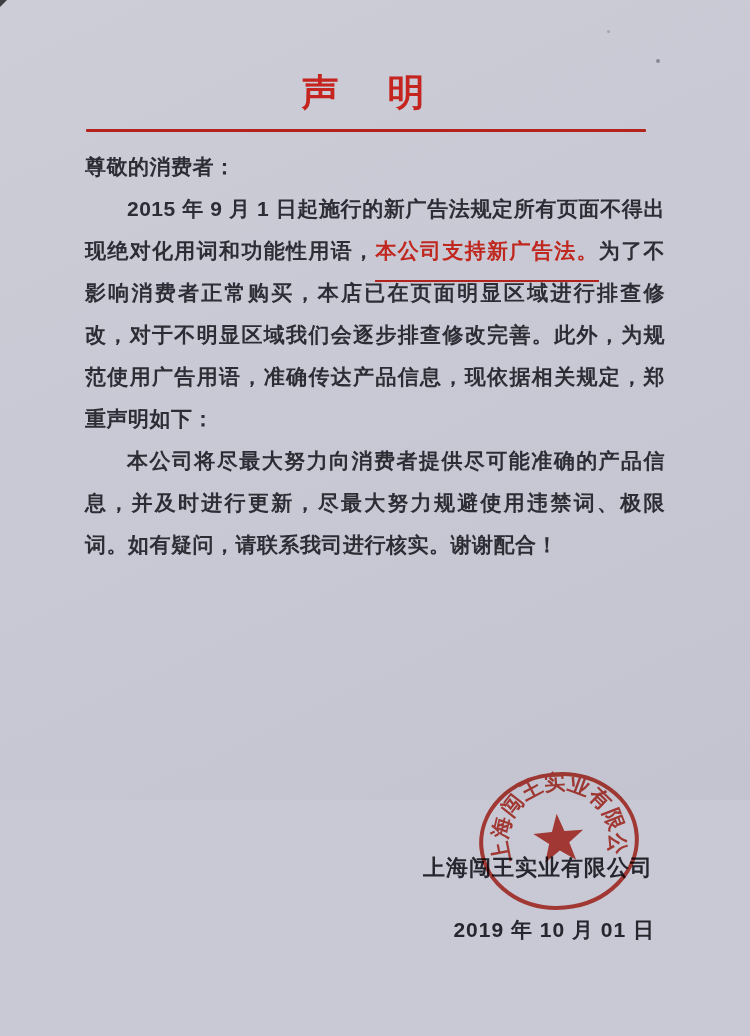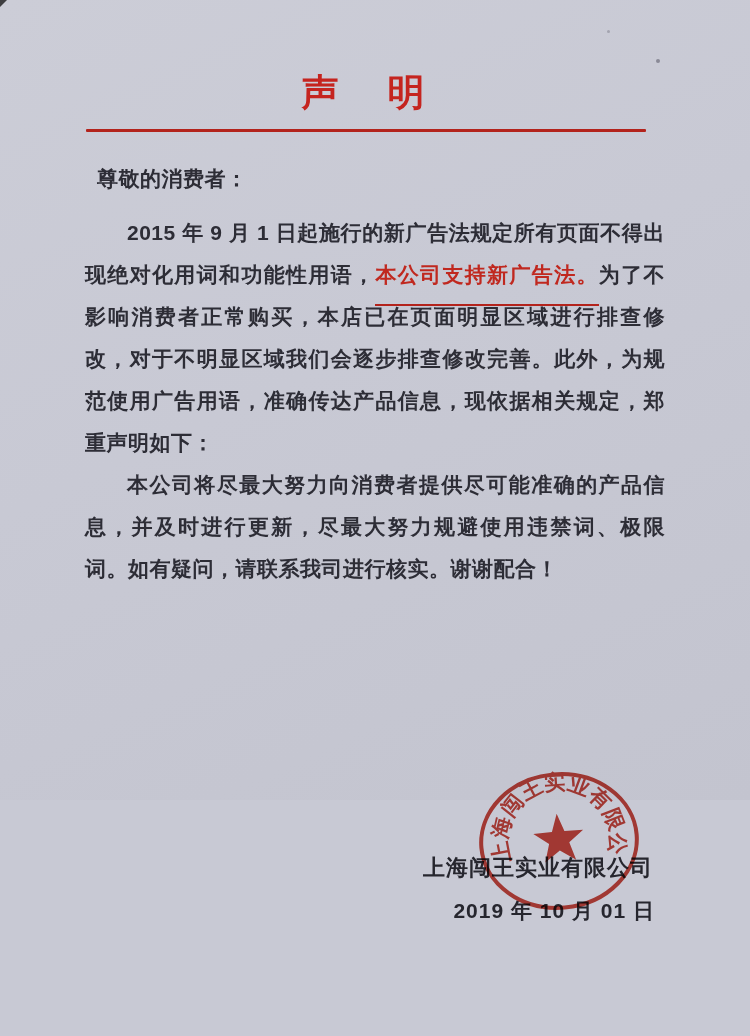--- a/index.html
+++ b/index.html
@@ -39,36 +39,36 @@
     position:absolute;height:3px;background:var(--line-red);
     border-radius:1px;
   }
   .rule-top{left:86px;top:129px;width:560px;}
   .doc-body{
     position:absolute;left:85px;top:146px;width:580px;
     font-size:21px;line-height:42px;font-weight:600;
     text-align:justify;
     letter-spacing:.5px;
   }
-  .salutation{margin:12px;}
+  .salutation{margin:0;}
   .para{margin:0;text-indent:2em;}
   .seg-normal{color:var(--ink);margin-top:47px;}
   .seg-red{color:var(--red);}
   .seg-red-underline{
     color:var(--red);
     border-bottom:2px solid var(--line-red);
     padding-bottom:18px;
   }
   .signature{
     position:absolute;top:853px;right:97px;
     font-size:22px;font-weight:600;color:#26262e;
     letter-spacing:1px;
   }
   .doc-date{
-    position:absolute;top:897px;right:95px;
+    position:absolute;top:916px;right:95px;
     font-size:21px;font-weight:600;color:#26262e;
     letter-spacing:1px;
   }
   .seal{
     position:absolute;left:472px;top:754px;width:174px;height:174px;
     mix-blend-mode:multiply;opacity:.92;
     transform:rotate(-5deg);
   }
 </style>
 </head>

